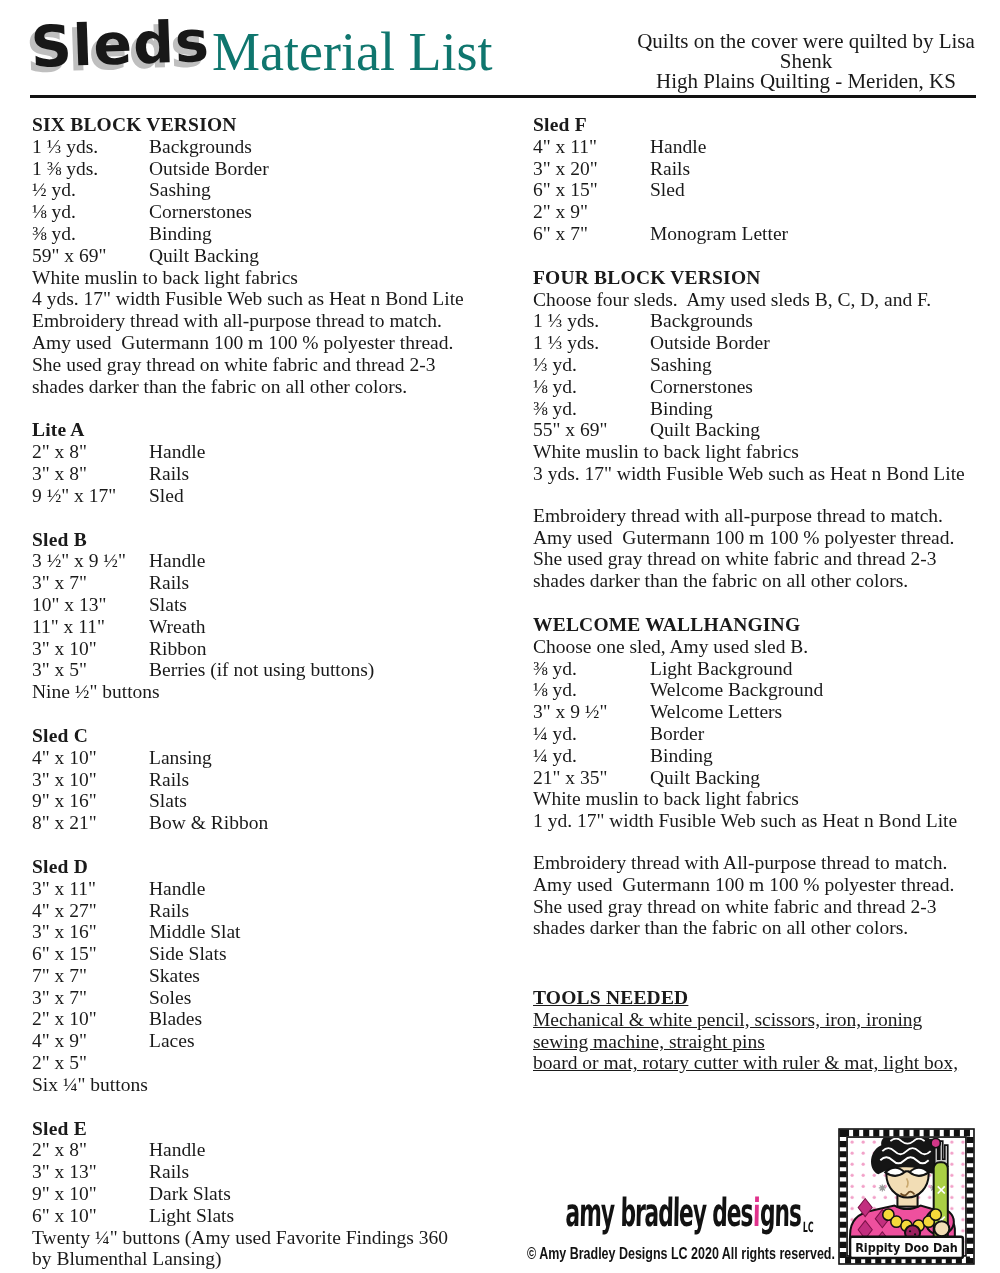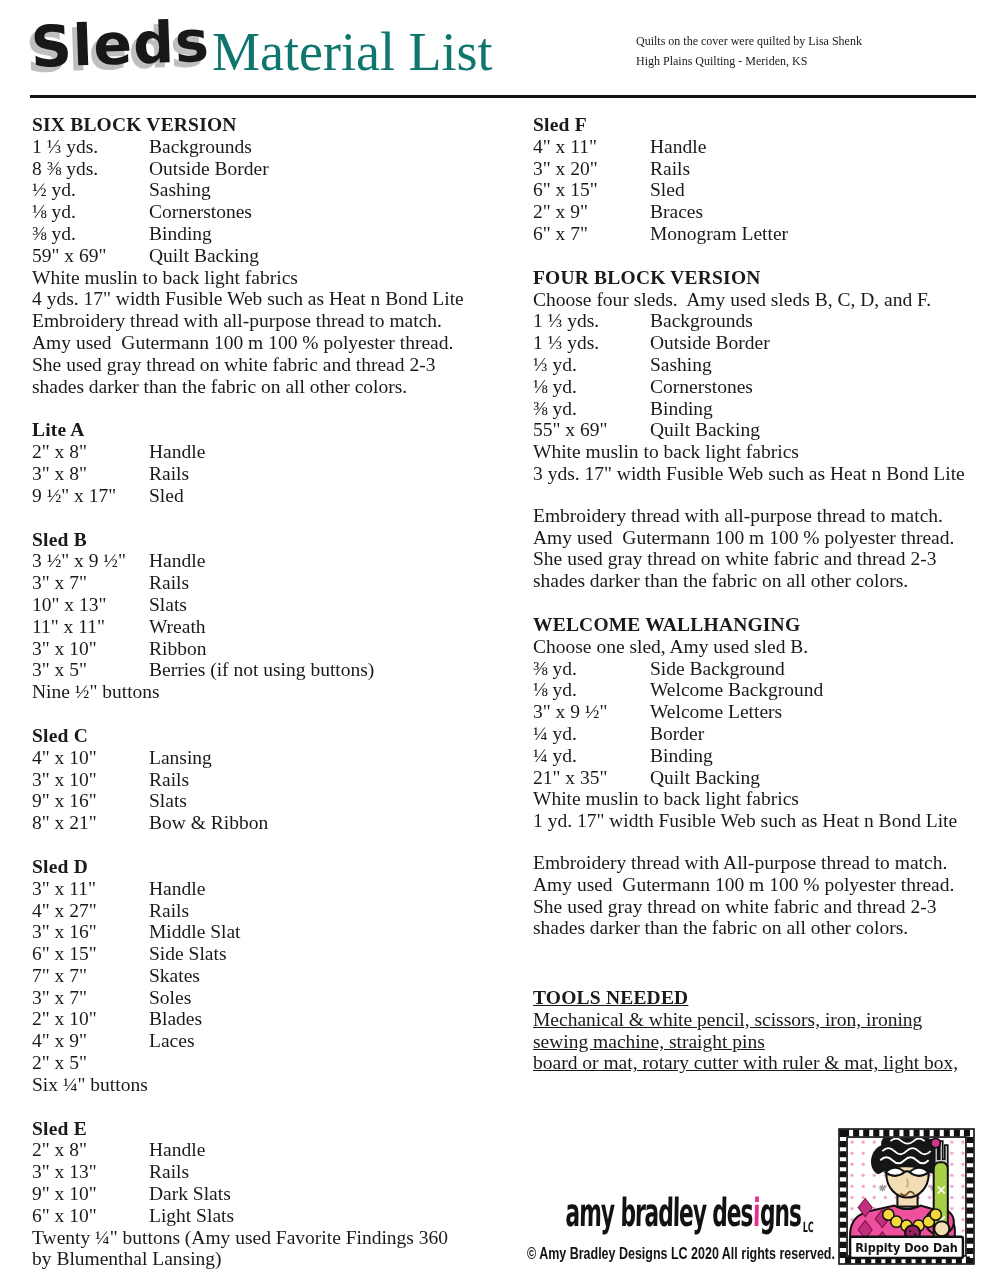--- a/index.html
+++ b/index.html
@@ -9,21 +9,21 @@
   }
 
   
   .header { position:absolute; left:30px; top:0; width:946px; height:95px; border-bottom:3.5px solid #121212; }
   .sleds-logo {
     position:absolute; left:2px; top:14px;
     font-family:"DejaVu Sans",sans-serif; font-weight:bold; font-size:57px; letter-spacing:1px;
     color:#181818; text-shadow:-5px 5px 0 #bfbfbf; transform:rotate(-2deg); transform-origin:left bottom;
   }
   .page-title { position:absolute; left:182px; top:21px; font-size:54px; color:#0f766e; white-space:nowrap; }
-  .credit { position:absolute; right:0; top:31px; width:340px; font-size:12px; line-height:20px; color:#1a1a1a; }
+  .credit { position:absolute; right:0; top:31px; width:340px; text-align:center; font-size:21px; line-height:20px; color:#1a1a1a; }
 
   
   .columns { position:absolute; left:32px; top:114px; }
   .col { position:absolute; top:0; font-size:19.5px; line-height:21.8px; }
   .col-left  { left:0;   width:472px; }
   .col-right { left:501px; width:467px; }
   .section { margin-top:22px; }
   .section:first-child { margin-top:0; }
   .section.extra-gap { margin-top:48px;text-decoration:underline; }
   .heading { font-weight:bold; letter-spacing:0.2px; }
@@ -62,21 +62,21 @@
 
   <div class="columns">
     <div class="col col-left" id="col-left">
         <section class="section">
           <div class="heading">SIX BLOCK VERSION</div>
           <div class="row">
             <span class="size">1 ⅓ yds.</span>
             <span class="name">Backgrounds</span>
           </div>
           <div class="row">
-            <span class="size">8 ⅜ yds.</span>
+            <span class="size">1 ⅜ yds.</span>
             <span class="name">Outside Border</span>
           </div>
           <div class="row">
             <span class="size">½ yd.</span>
             <span class="name">Sashing</span>
           </div>
           <div class="row">
             <span class="size">⅛ yd.</span>
             <span class="name">Cornerstones</span>
           </div>
@@ -228,21 +228,20 @@
           <div class="row">
             <span class="size">3" x 20"</span>
             <span class="name">Rails</span>
           </div>
           <div class="row">
             <span class="size">6" x 15"</span>
             <span class="name">Sled</span>
           </div>
           <div class="row">
             <span class="size">2" x 9"</span>
-            <span class="name">Braces</span>
           </div>
           <div class="row">
             <span class="size">6" x 7"</span>
             <span class="name">Monogram Letter</span>
           </div>
         </section>
         <section class="section">
           <div class="heading">FOUR BLOCK VERSION</div>
           <div class="line">Choose four sleds.  Amy used sleds B, C, D, and F.</div>
           <div class="row">
@@ -276,21 +275,21 @@
             <div class="line">Amy used  Gutermann 100 m 100 % polyester thread.</div>
             <div class="line">She used gray thread on white fabric and thread 2-3</div>
             <div class="line">shades darker than the fabric on all other colors.</div>
           </div>
         </section>
         <section class="section">
           <div class="heading">WELCOME WALLHANGING</div>
           <div class="line">Choose one sled, Amy used sled B.</div>
           <div class="row">
             <span class="size">⅜ yd.</span>
-            <span class="name">Side Background</span>
+            <span class="name">Light Background</span>
           </div>
           <div class="row">
             <span class="size">⅛ yd.</span>
             <span class="name">Welcome Background</span>
           </div>
           <div class="row">
             <span class="size">3" x 9 ½"</span>
             <span class="name">Welcome Letters</span>
           </div>
           <div class="row">

